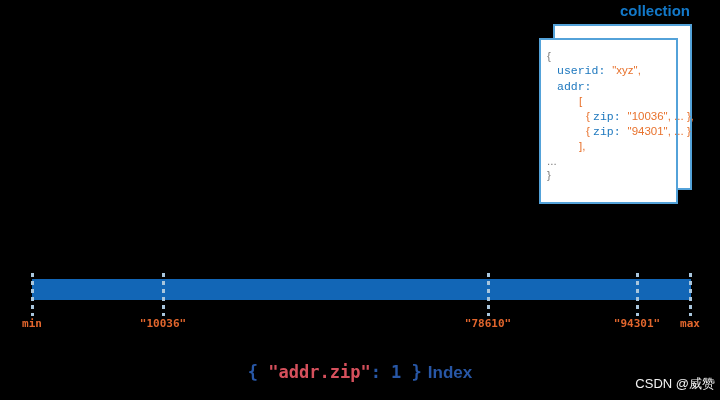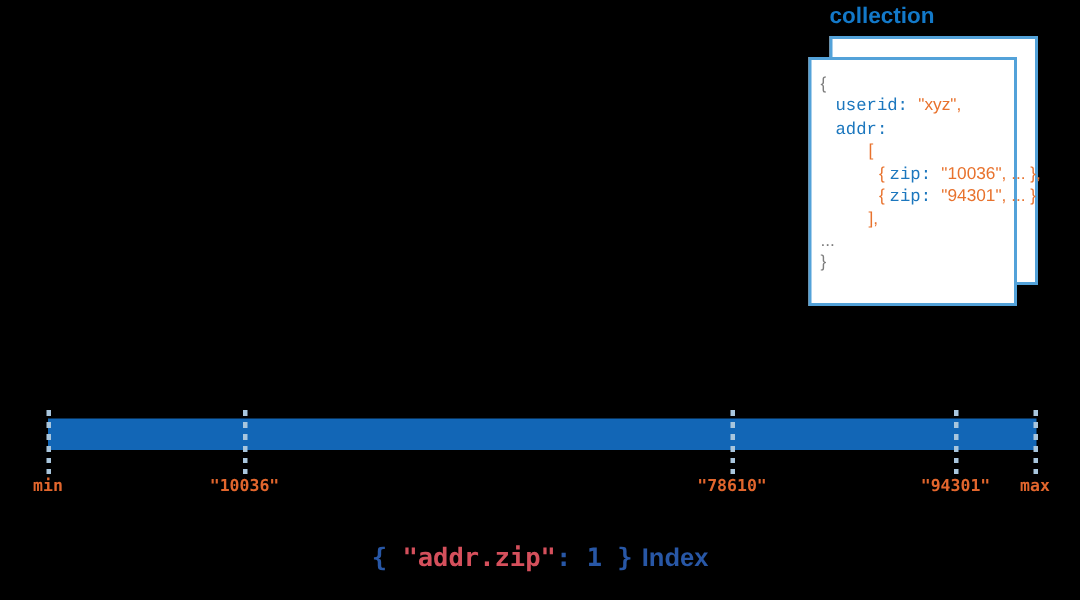--- a/index.html
+++ b/index.html
@@ -7,21 +7,21 @@
     width: 720px; height: 400px;
     background: var(--background, #000);
     overflow: hidden;
     font-family: "Liberation Sans", sans-serif;
   }
   .stage { position: relative; width: 720px; height: 400px; }
 
   
   .collection-title {
     position: absolute; left: 553px; top: 2px; width: 137px;
-    text-align: left;
+    text-align: right;
     color: var(--collection-title-blue, #1379c9);
     font: bold 15px "Liberation Sans", sans-serif;
   }
   .card {
     position: absolute;
     width: 135px; height: 162px;
     background: #fff;
     border: 2px solid var(--card-border-blue, #53a2d9);
     box-sizing: content-box;
   }
@@ -99,14 +99,15 @@
       <div class="tick-line" style="left: 487px;"></div>
       <div class="tick-label" style="left: 488px;">"78610"</div>
       <div class="tick-line" style="left: 636px;"></div>
       <div class="tick-label" style="left: 637px;">"94301"</div>
       <div class="tick-line" style="left: 689px;"></div>
       <div class="tick-label" style="left: 690px; text-align: right;">max</div>
     </div>
 
   <div class="caption"><span class="c-blue">{ </span><span class="c-red">"addr.zip"</span><span class="c-blue">: 1 }</span><span class="c-blue sans">Index</span></div>
 
+  <div class="watermark">CSDN @威赞</div>
 
 </div>
 
 </body></html>

